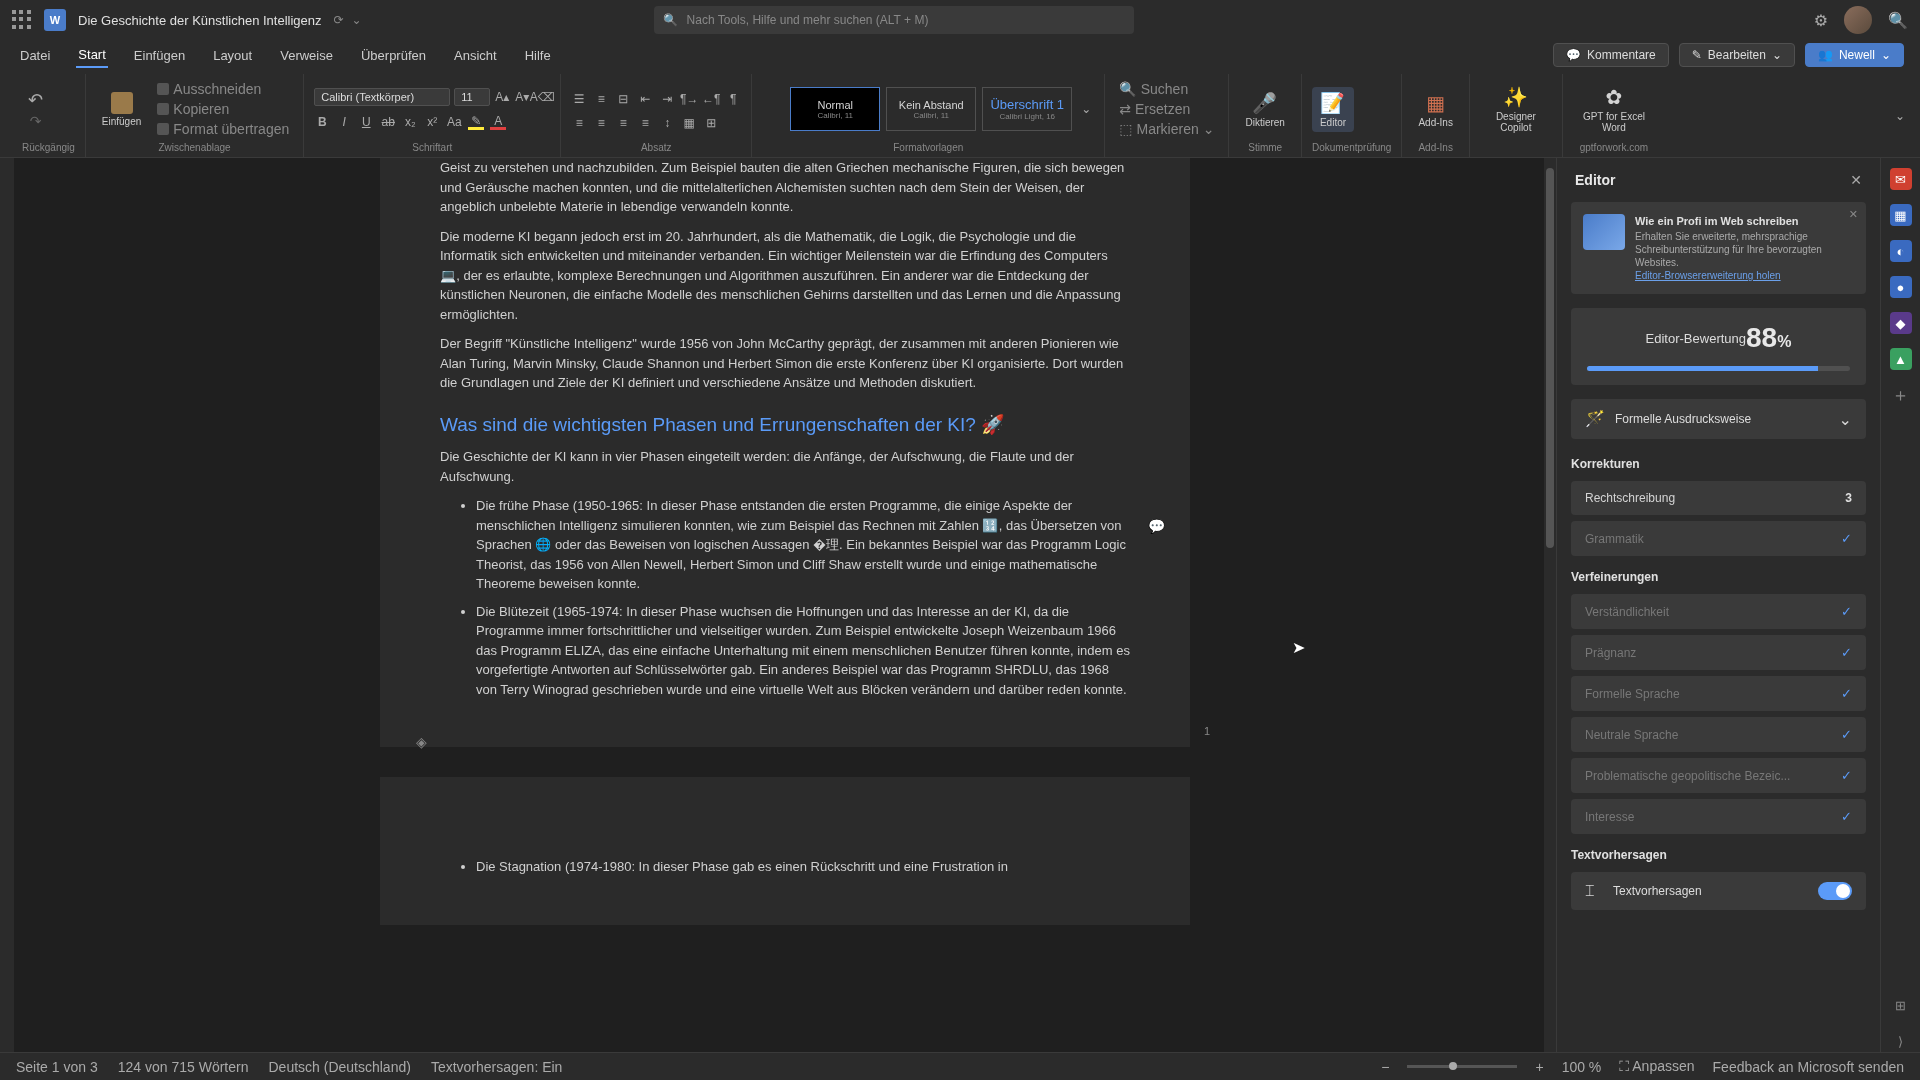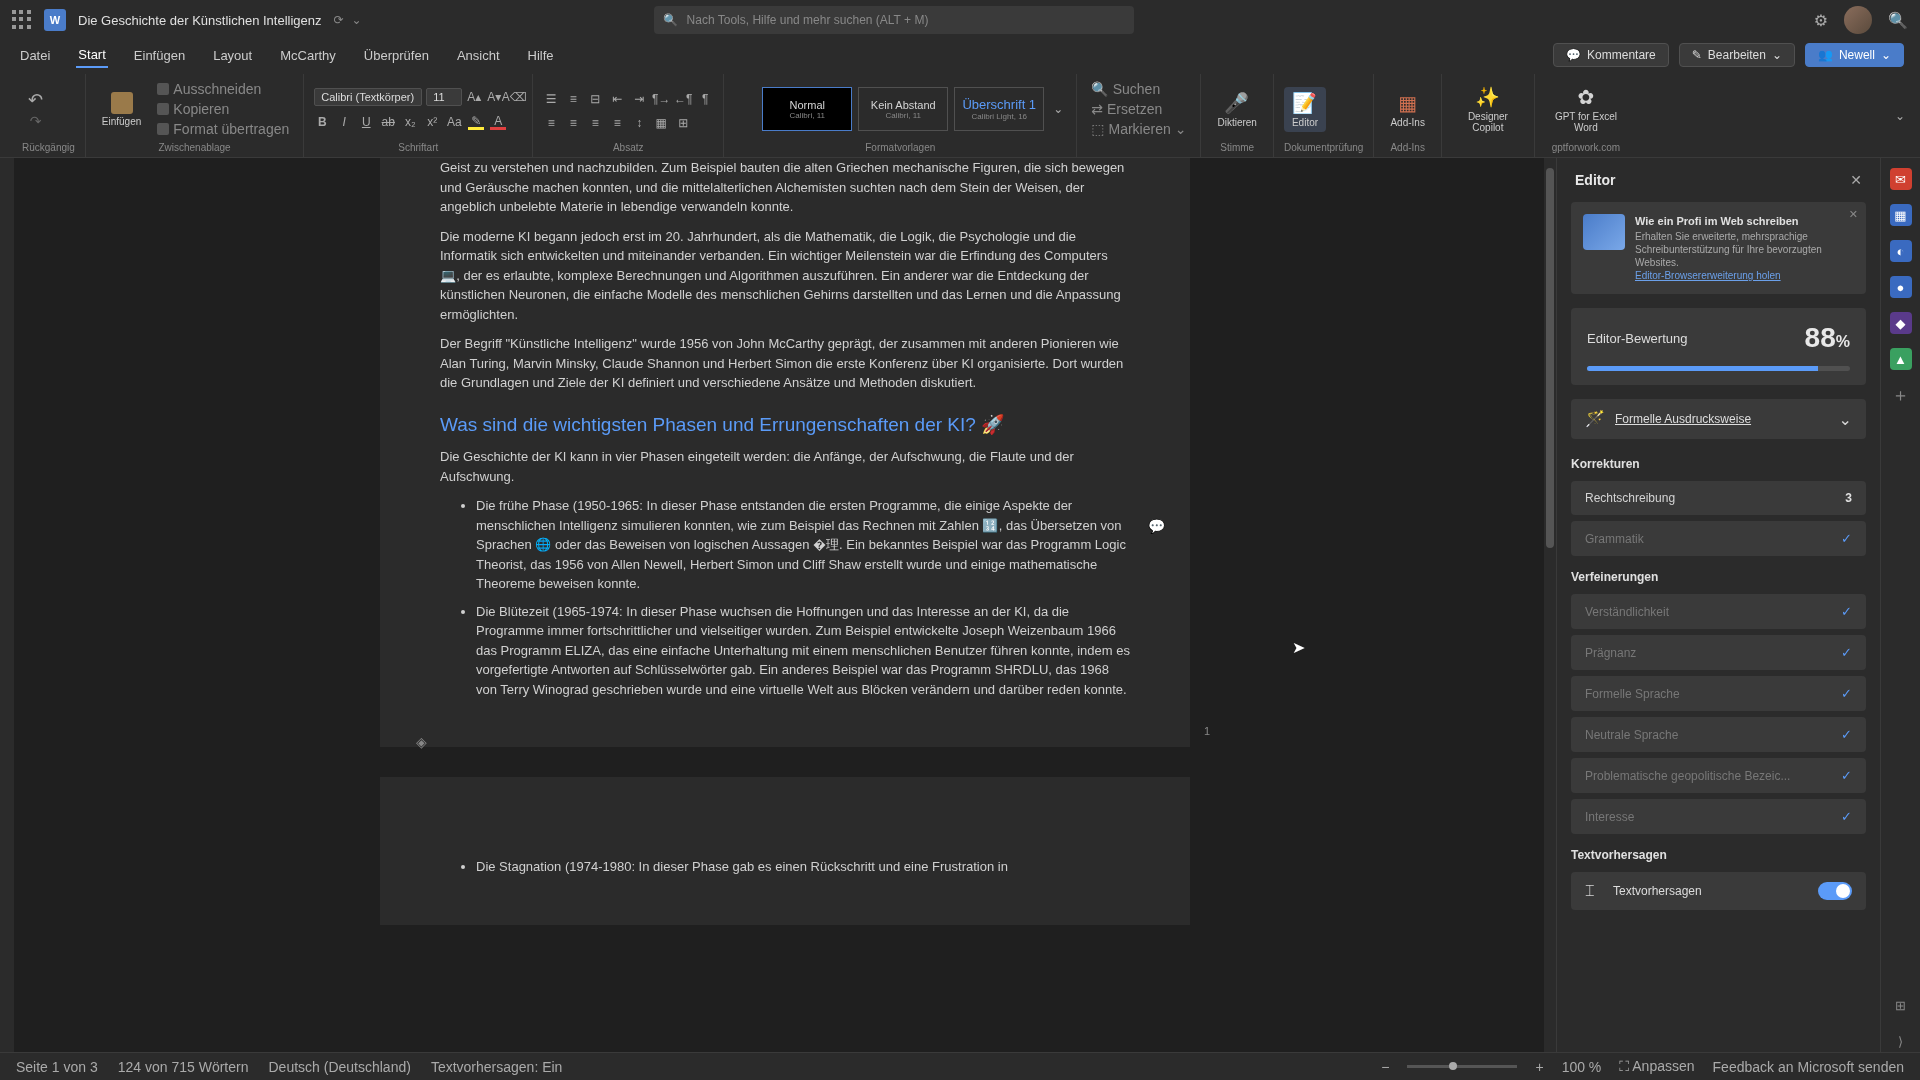--- a/index.html
+++ b/index.html
@@ -31,21 +31,21 @@
 .ribbon-group-label { font-size: 10px; color: #888; text-align: center; padding-bottom: 2px; }
 .ribbon-content { flex: 1; display: flex; align-items: center; gap: 6px; }
 .big-btn { display: flex; flex-direction: column; align-items: center; gap: 2px; padding: 4px 6px; cursor: pointer; }
 .big-btn-icon { width: 22px; height: 22px; background: #555; border-radius: 3px; }
 .big-btn-label { font-size: 10px; color: #ccc; white-space: nowrap; }
 .small-btns { display: flex; flex-direction: column; gap: 2px; font-size: 14px; color: #888; text-align: center; }
 .small-btn { display: flex; gap: 4px; align-items: center; cursor: pointer; padding: 1px 4px; }
 .sm-icon { width: 12px; height: 12px; background: #555; border-radius: 2px; display: inline-block; }
 .font-row { display: flex; gap: 4px; align-items: center; }
 .font-select { background: #3a3a3a; border: 1px solid #505050; color: #ddd; font-size: 11px; padding: 2px 6px; border-radius: 2px; }
-.font-select.name { width: 108px; }
+.font-select.name { width: 136px; }
 .font-select.size { width: 36px; }
 .icon-row { display: flex; gap: 6px; margin-top: 4px; }
 .ribbon-icon { width: 16px; height: 16px; color: #aaa; font-size: 12px; display: flex; align-items: center; justify-content: center; cursor: pointer; }
 .style-tile { width: 90px; height: 44px; border: 1px solid #505050; display: flex; flex-direction: column; align-items: center; justify-content: center; font-size: 11px; cursor: pointer; padding: 2px; }
 .style-tile.active { border-color: #4a7cc9; background: #000000; margin-left: 28px; }
 .style-sub { font-size: 8px; color: #888; }
 .style-tile.head { color: #5b9bf8; font-size: 13px; }
 
 
 .main { position: absolute; top: 158px; bottom: 28px; left: 0; right: 0; display: flex; }
@@ -77,29 +77,29 @@
 .panel-title { font-size: 14px; font-weight: 600; color: #e8e8e8; }
 .panel-close { color: #aaa; cursor: pointer; font-size: 14px; }
 .panel-body { flex: 1; overflow: auto; padding: 0 14px 14px; }
 .promo-card { background: #3a3a3a; border-radius: 4px; padding: 12px; display: flex; gap: 10px; position: relative; margin-bottom: 14px; }
 .promo-img { width: 42px; height: 36px; background: linear-gradient(135deg,#4a7cc9,#7aa8e8); border-radius: 4px; flex-shrink: 0; }
 .promo-text { font-size: 10px; color: #aaa; line-height: 1.3; }
 .promo-text strong { color: #e0e0e0; font-size: 11px; display: block; margin-bottom: 2px; }
 .promo-link { color: #6ba0ea; text-decoration: underline; font-size: 10px; }
 .promo-close { position: absolute; top: 6px; right: 8px; color: #888; font-size: 11px; cursor: pointer; }
 .score-card { background: #3a3a3a; border-radius: 4px; padding: 14px 16px; margin-bottom: 14px; }
-.score-row { display: flex; justify-content: space-between; align-items: center; margin-bottom: 12px; }
+.score-row { display: flex; justify-content: center; align-items: center; margin-bottom: 12px; }
 .score-label { font-size: 13px; color: #ddd; }
 .score-val { font-size: 28px; font-weight: bold; color: #e8e8e8; }
 .score-pct { font-size: 16px; }
 .score-bar { height: 5px; background: #505050; border-radius: 3px; overflow: hidden; }
 .score-fill { height: 100%; background: #5b9bf8; }
 .style-select { background: #3a3a3a; border-radius: 4px; padding: 10px 14px; display: flex; align-items: center; gap: 10px; margin-bottom: 18px; cursor: pointer; }
 .style-select-icon { width: 20px; height: 20px; }
-.style-select-label { font-size: 12px; color: #ddd; flex: 1; text-decoration: underline; }
+.style-select-label { font-size: 12px; color: #ddd; flex: 1; }
 .section-head { font-size: 12px; font-weight: 600; color: #e0e0e0; margin-bottom: 10px; }
 .check-row { background: #3a3a3a; border-radius: 4px; padding: 10px 14px; display: flex; justify-content: space-between; align-items: center; margin-bottom: 6px; cursor: pointer; font-size: 12px; }
 .check-row.disabled { color: #777; }
 .check-count { font-weight: 600; color: #e0e0e0; }
 .check-ok { color: #5b9bf8; font-size: 13px; }
 .toggle-row { display: flex; align-items: center; gap: 10px; padding: 10px 14px; background: #3a3a3a; border-radius: 4px; margin-top: 8px; }
 .toggle-icon { width: 18px; height: 18px; }
 .toggle-label { flex: 1; font-size: 12px; color: #ddd; }
 .toggle-switch { width: 34px; height: 18px; background: #5b9bf8; border-radius: 9px; position: relative; cursor: pointer; }
 .toggle-knob { position: absolute; width: 14px; height: 14px; background: #fff; border-radius: 50%; top: 2px; right: 2px; }
@@ -140,21 +140,21 @@
     <div class="avatar"></div>
     <span class="search-right-icon">🔍</span>
   </div>
 </div>
 
 <div class="menubar">
   <span class="menu-item">Datei</span>
   <span class="menu-item active">Start</span>
   <span class="menu-item">Einfügen</span>
   <span class="menu-item">Layout</span>
-  <span class="menu-item">McCarthy</span>
+  <span class="menu-item">Verweise</span>
   <span class="menu-item">Überprüfen</span>
   <span class="menu-item">Ansicht</span>
   <span class="menu-item">Hilfe</span>
   <div class="menubar-right">
     <div class="pill-btn">
         <span>💬</span>
         <span>Kommentare</span>
       </div>
     <div class="pill-btn">
         <span>✎</span>

